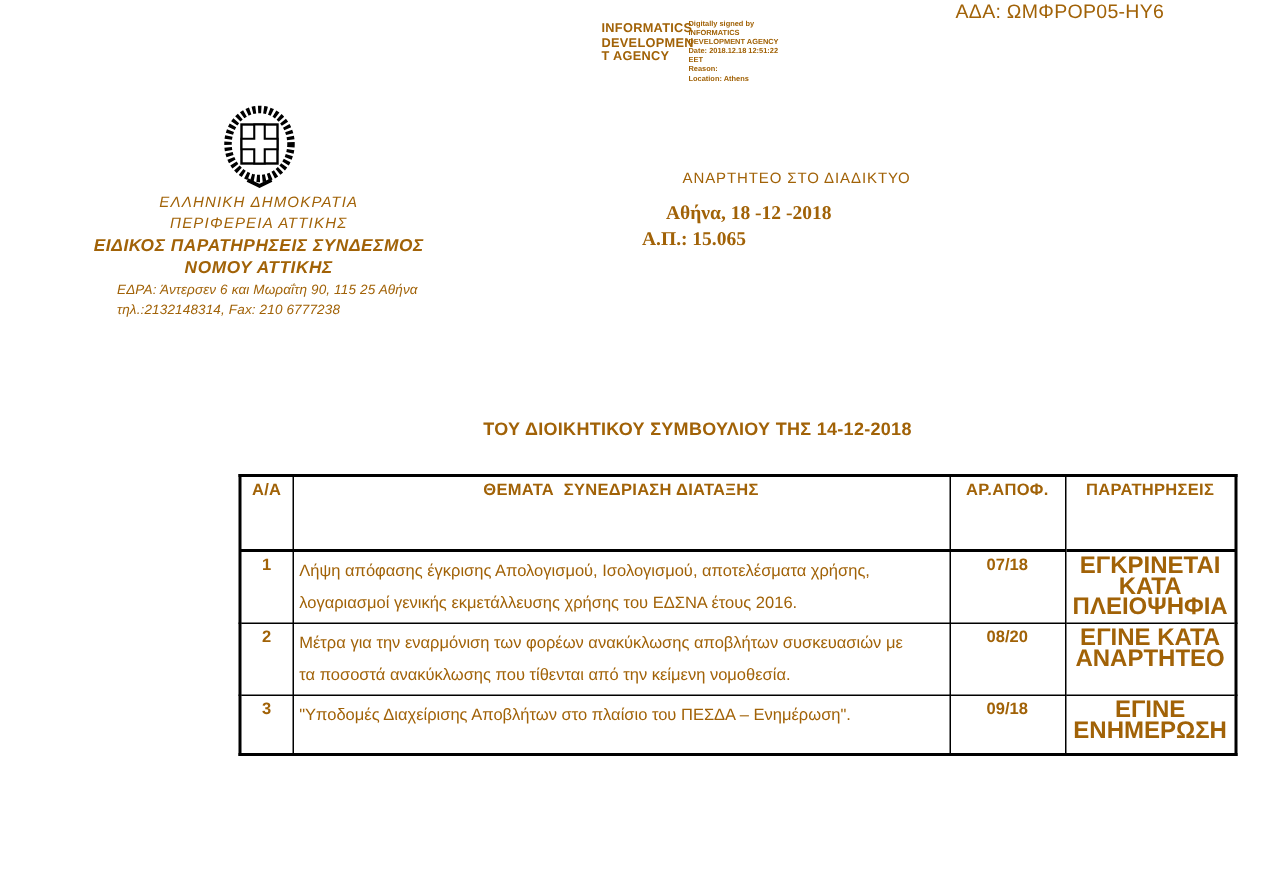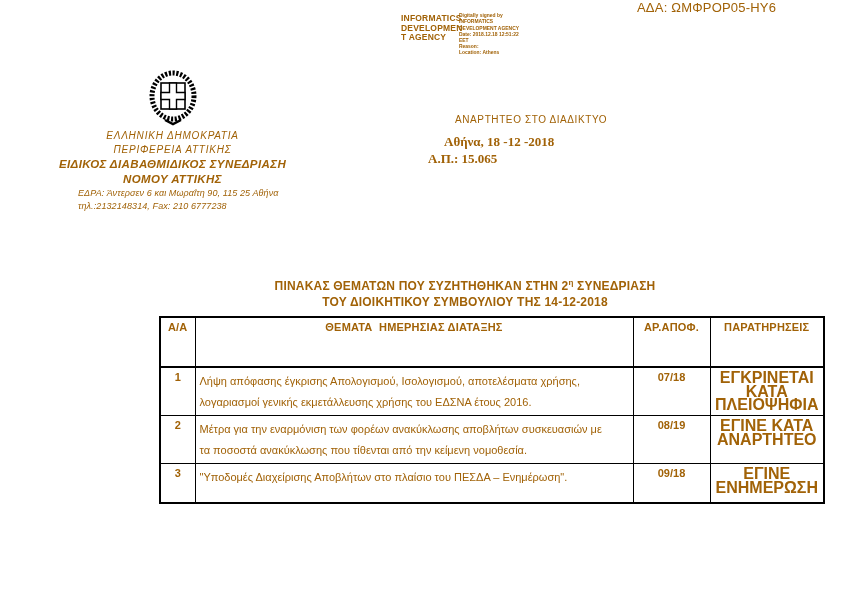--- a/index.html
+++ b/index.html
@@ -78,66 +78,65 @@
   <div class="abs letterhead">
     <svg class="emblem" width="50" height="56" viewBox="0 0 50 56">
       <ellipse cx="25" cy="26" rx="21" ry="23" fill="none" stroke="#000" stroke-width="5" stroke-dasharray="2.2,1.6"></ellipse>
       <ellipse cx="25" cy="26" rx="17" ry="19" fill="#fff" stroke="none"></ellipse>
       <rect x="13" y="13" width="24" height="26" fill="#fff" stroke="#000" stroke-width="1.6"></rect>
       <path d="M21.5 13 h7 v9.5 h8.5 v7 h-8.5 v9.5 h-7 v-9.5 h-8.5 v-7 h8.5 z" fill="#fff" stroke="#000" stroke-width="1.4"></path>
       <path d="M17 50 l8 4 l8 -4" fill="none" stroke="#000" stroke-width="2.5"></path>
     </svg>
     <div class="lh-line">ΕΛΛΗΝΙΚΗ ΔΗΜΟΚΡΑΤΙΑ</div>
     <div class="lh-line">ΠΕΡΙΦΕΡΕΙΑ ΑΤΤΙΚΗΣ</div>
-    <div class="lh-bold">ΕΙΔΙΚΟΣ ΔΙΑΒΑΘΜΙΔΙΚΟΣ ΣΥΝΕΔΡΙΑΣΗ</div>
+    <div class="lh-bold">ΕΙΔΙΚΟΣ ΠΑΡΑΤΗΡΗΣΕΙΣ ΣΥΝΔΕΣΜΟΣ</div>
     <div class="lh-bold">ΝΟΜΟΥ ΑΤΤΙΚΗΣ</div>
     <div class="lh-small">ΕΔΡΑ: Άντερσεν 6 και Μωραΐτη 90, 115 25 Αθήνα</div>
     <div class="lh-small">τηλ.:2132148314, Fax: 210 6777238</div>
   </div>
 
   <div class="abs publish">ΑΝΑΡΤΗΤΕΟ ΣΤΟ ΔΙΑΔΙΚΤΥΟ</div>
   <div class="abs citydate">Αθήνα, 18 -12 -2018</div>
   <div class="abs protocol">Α.Π.: 15.065</div>
 
   <div class="abs doc-title">
-    <div><span>ΠΙΝΑΚΑΣ ΘΕΜΑΤΩΝ ΠΟΥ ΣΥΖΗΤΗΘΗΚΑΝ ΣΤΗΝ 2</span><sup>η</sup><span> ΣΥΝΕΔΡΙΑΣΗ</span></div>
     <div>ΤΟΥ ΔΙΟΙΚΗΤΙΚΟΥ ΣΥΜΒΟΥΛΙΟΥ ΤΗΣ 14-12-2018</div>
   </div>
 
   <div class="abs topics-table-wrap">
     <table class="topics">
       <colgroup>
         <col style="width:35px">
           <col style="width:438px">
           <col style="width:77px">
           <col style="width:114px">
       </colgroup>
       <thead>
         <tr>
           <th>Α/Α</th>
-          <th>ΘΕΜΑΤΑ  ΗΜΕΡΗΣΙΑΣ ΔΙΑΤΑΞΗΣ</th>
+          <th>ΘΕΜΑΤΑ  ΣΥΝΕΔΡΙΑΣΗ ΔΙΑΤΑΞΗΣ</th>
           <th>ΑΡ.ΑΠΟΦ.</th>
           <th>ΠΑΡΑΤΗΡΗΣΕΙΣ</th>
         </tr>
       </thead>
       <tbody>
         <tr class="r1">
           <td class="c-num">1</td>
           <td class="c-topic">Λήψη απόφασης έγκρισης Απολογισμού, Ισολογισμού, αποτελέσματα χρήσης,
 λογαριασμοί γενικής εκμετάλλευσης χρήσης του ΕΔΣΝΑ έτους 2016.</td>
           <td class="c-dec">07/18</td>
           <td class="c-rem">ΕΓΚΡΙΝΕΤΑΙ
 ΚΑΤΑ
 ΠΛΕΙΟΨΗΦΙΑ</td>
         </tr>
         <tr class="r2">
           <td class="c-num">2</td>
           <td class="c-topic">Μέτρα για την εναρμόνιση των φορέων ανακύκλωσης αποβλήτων συσκευασιών με
 τα ποσοστά ανακύκλωσης που τίθενται από την κείμενη νομοθεσία.</td>
-          <td class="c-dec">08/19</td>
+          <td class="c-dec">08/20</td>
           <td class="c-rem">ΕΓΙΝΕ ΚΑΤΑ
 ΑΝΑΡΤΗΤΕΟ</td>
         </tr>
         <tr class="r3">
           <td class="c-num">3</td>
           <td class="c-topic">"Υποδομές Διαχείρισης Αποβλήτων στο πλαίσιο του ΠΕΣΔΑ – Ενημέρωση".</td>
           <td class="c-dec">09/18</td>
           <td class="c-rem">ΕΓΙΝΕ
 ΕΝΗΜΕΡΩΣΗ</td>
         </tr>

